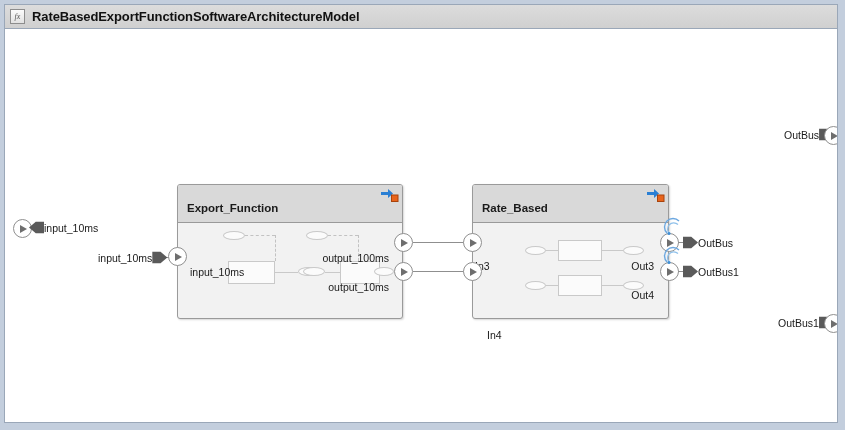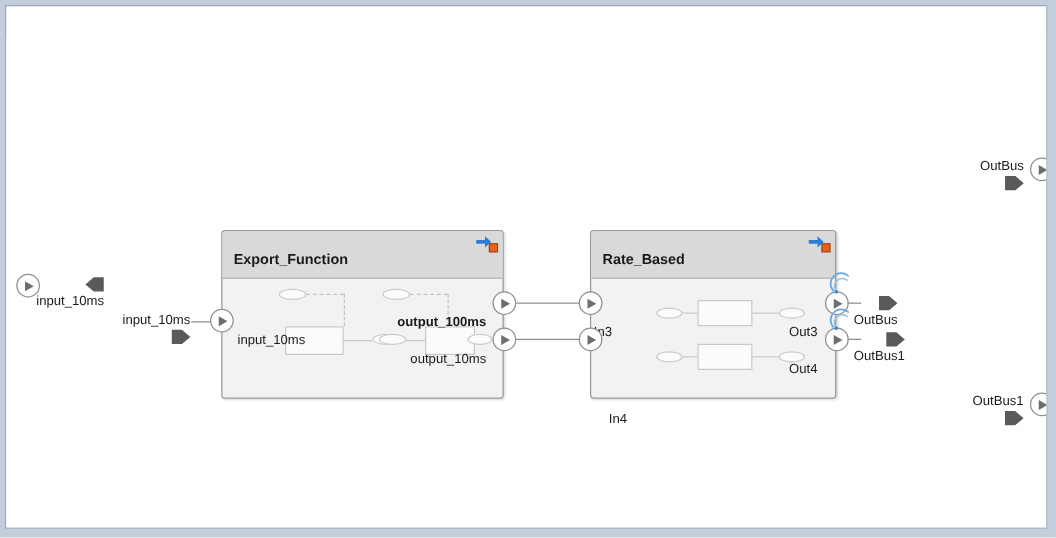--- a/index.html
+++ b/index.html
@@ -126,21 +126,21 @@
     width: 0; height: 0;
     border-left: 7px solid #6e6e6e;
     border-top: 4.5px solid transparent;
     border-bottom: 4.5px solid transparent;
   }
 
   
   .wire { position: absolute; background: #8f8f8f; height: 1px; }
 
   
-  .edge-port { position: absolute; display: flex; align-items: flex-end; flex-direction: column; }
+  .edge-port { position: absolute; display: flex; align-items: center; }
   .pent-right {
     width: 15px; height: 15px; flex: none;
     background: #5a5a5a;
     clip-path: polygon(0 12%, 55% 12%, 100% 50%, 55% 88%, 0 88%);
   }
   .pent-left {
     width: 15px; height: 15px; flex: none;
     background: #5a5a5a;
     clip-path: polygon(100% 12%, 45% 12%, 0 50%, 45% 88%, 100% 88%);
   }
@@ -151,20 +151,24 @@
 
   
   .wireless { position: absolute; width: 20px; height: 18px; }
 </style>
 </head>
 <body>
 
 <div id="window">
   <div id="frame-inner">
 
+    <div id="titlebar">
+      <div id="fx-icon">fx</div>
+      <div id="model-title">RateBasedExportFunctionSoftwareArchitectureModel</div>
+    </div>
 
     <div id="canvas">
 
       <div class="port-circle" style="left:8px; top:190px;"></div>
       <div class="edge-port" style="left:24px; top:191px;">
         <div class="pent-left"></div>
         <div class="edge-label">input_10ms</div>
       </div>
 
       <div class="edge-port" style="left:779px; top:98px;">
@@ -207,21 +211,21 @@
           <div class="mini-oval" style="left:128px; top:8px; width:22px; height:9px;"></div>
           <div class="mini-dash-h" style="left:150px; top:12px; width:30px;"></div>
           <div class="mini-dash-v" style="left:180px; top:12px; height:26px;"></div>
           <div class="mini-oval" style="left:125px; top:44px; width:22px; height:9px;"></div>
           <div class="mini-line" style="left:147px; top:49px; width:15px;"></div>
           <div class="mini-rect" style="left:162px; top:38px; width:40px; height:23px;"></div>
           <div class="mini-line" style="left:202px; top:49px; width:10px;"></div>
           <div class="mini-oval" style="left:196px; top:44px; width:20px; height:9px;"></div>
 
           <div class="port-label" style="left:12px; top:43px;">input_10ms</div>
-          <div class="port-label right" style="right:13px; top:29px;font-weight:bold;">output_100ms</div>
+          <div class="port-label right" style="right:13px; top:29px;">output_100ms</div>
           <div class="port-label right" style="right:13px; top:58px;">output_10ms</div>
         </div>
       </div>
 
       <div class="port-circle" style="left:163px; top:218px;"></div>
       <div class="port-circle" style="left:389px; top:204px;"></div>
       <div class="port-circle" style="left:389px; top:233px;"></div>
 
       <div class="wire" style="left:408px; top:213px; width:56px;"></div>
       <div class="wire" style="left:408px; top:242px; width:56px;"></div>

